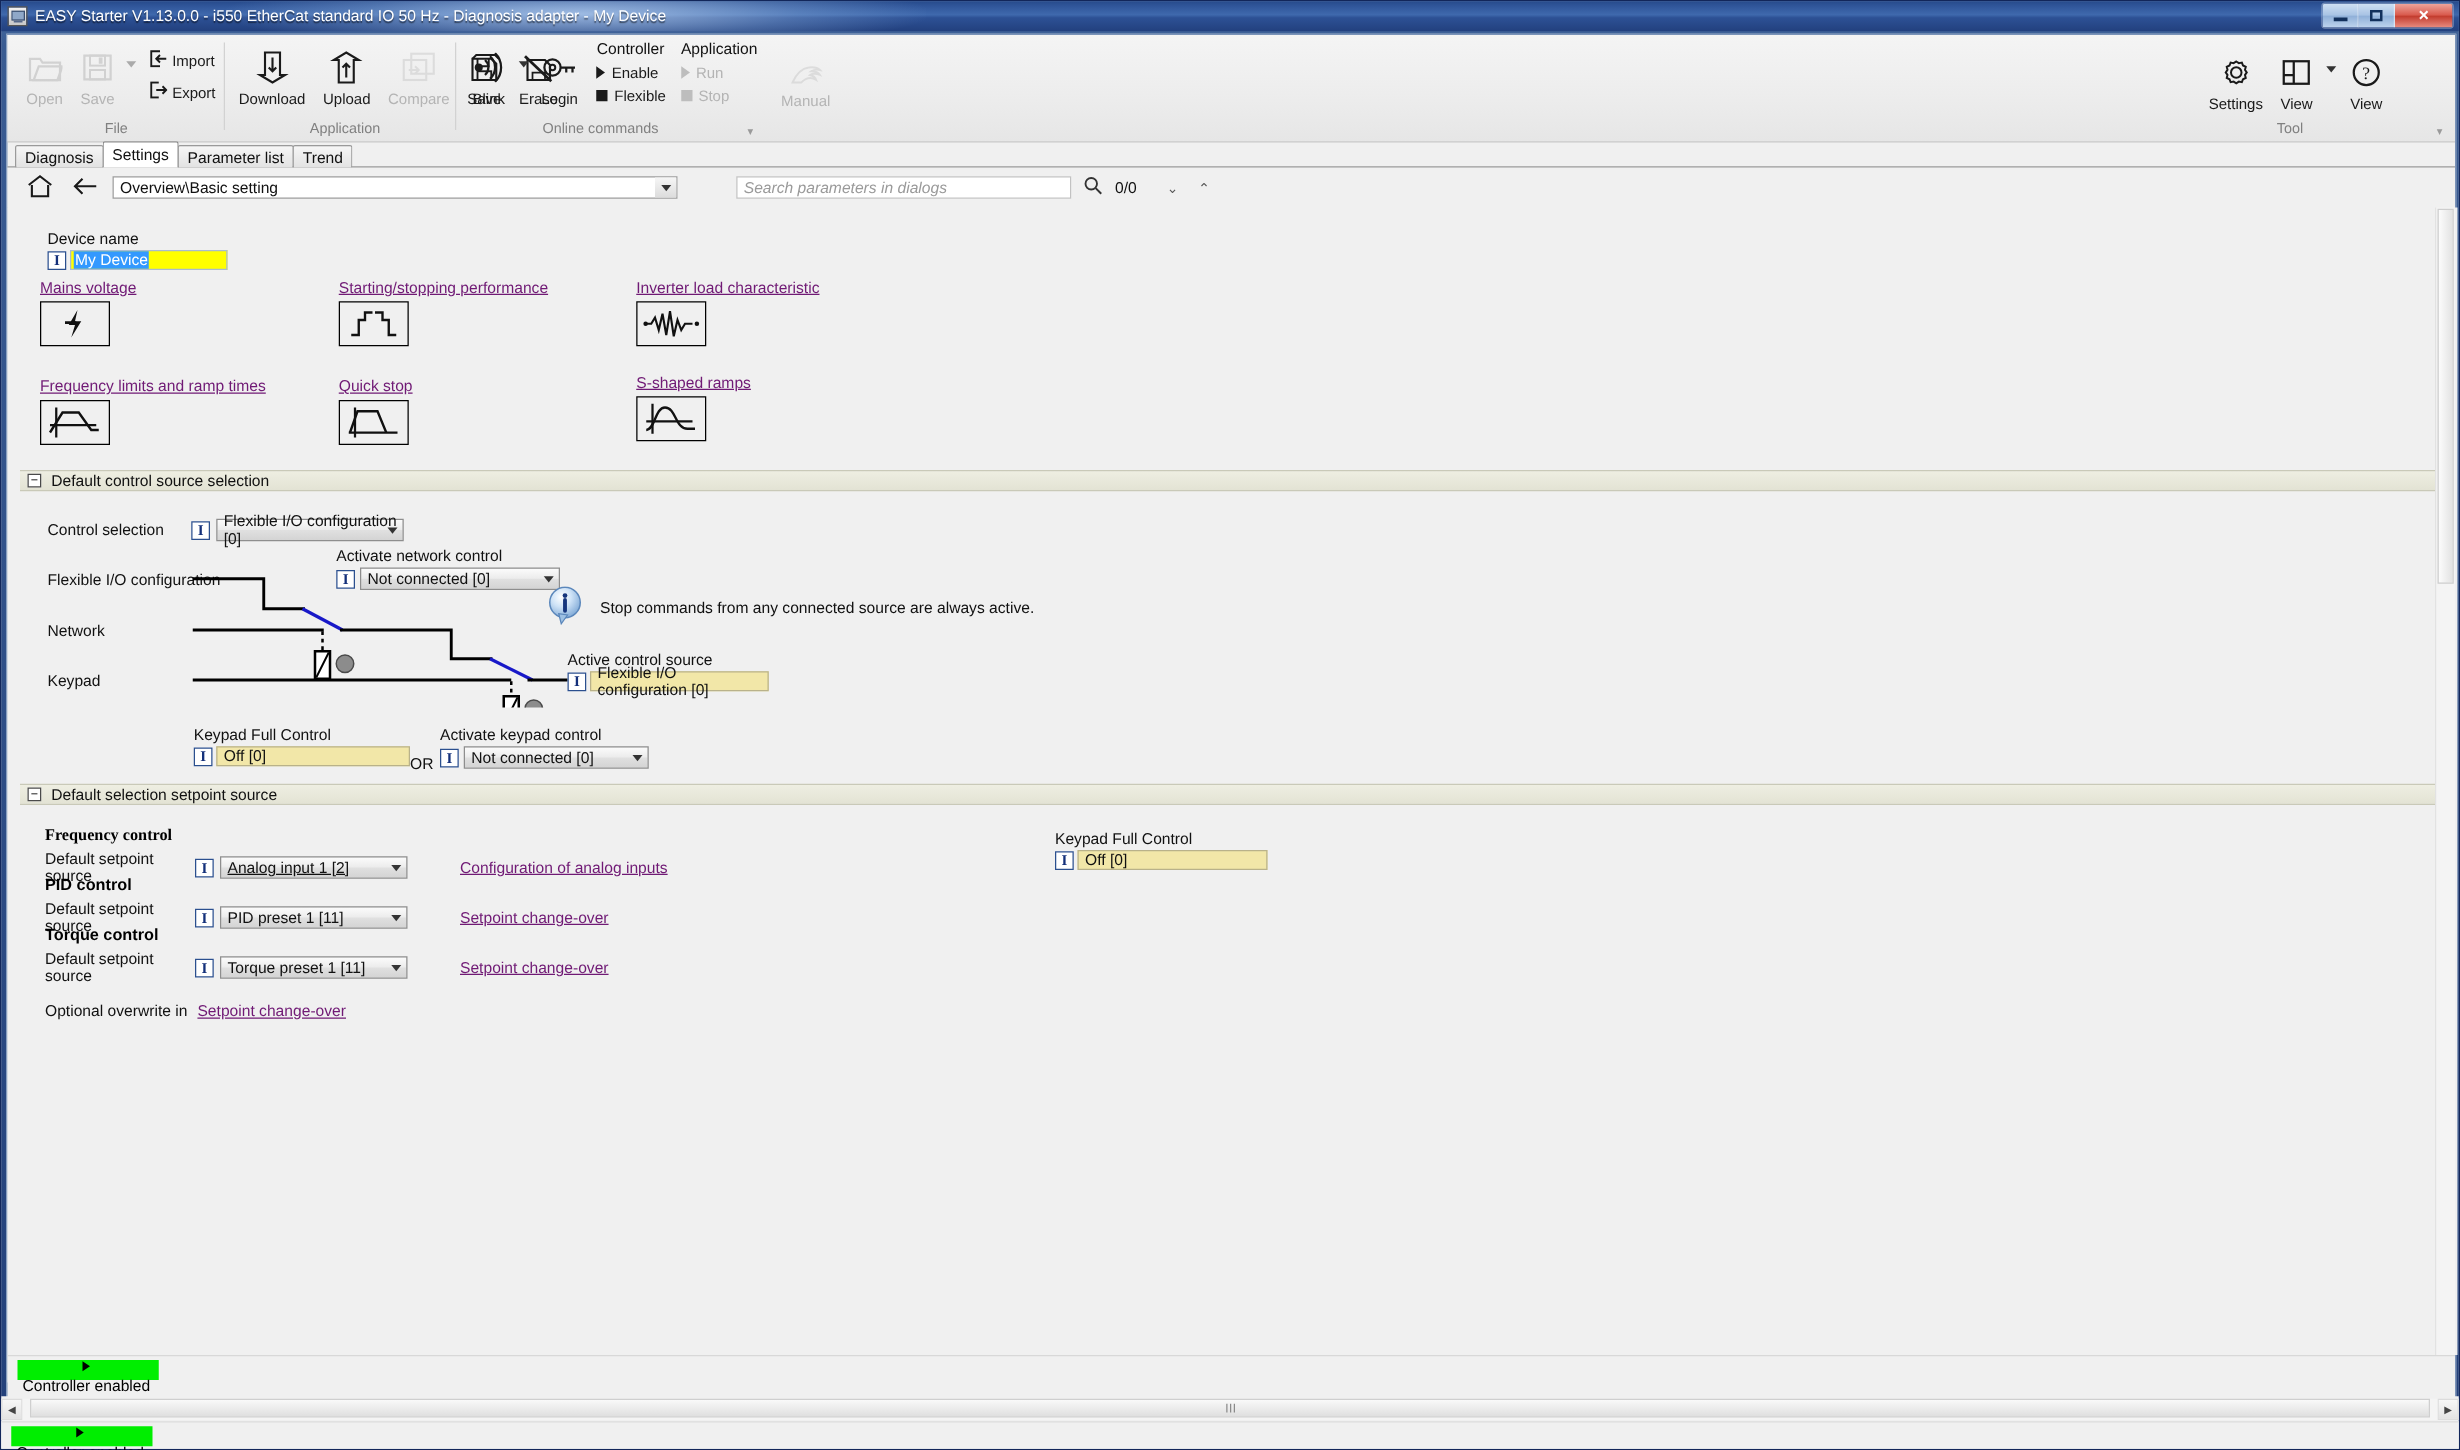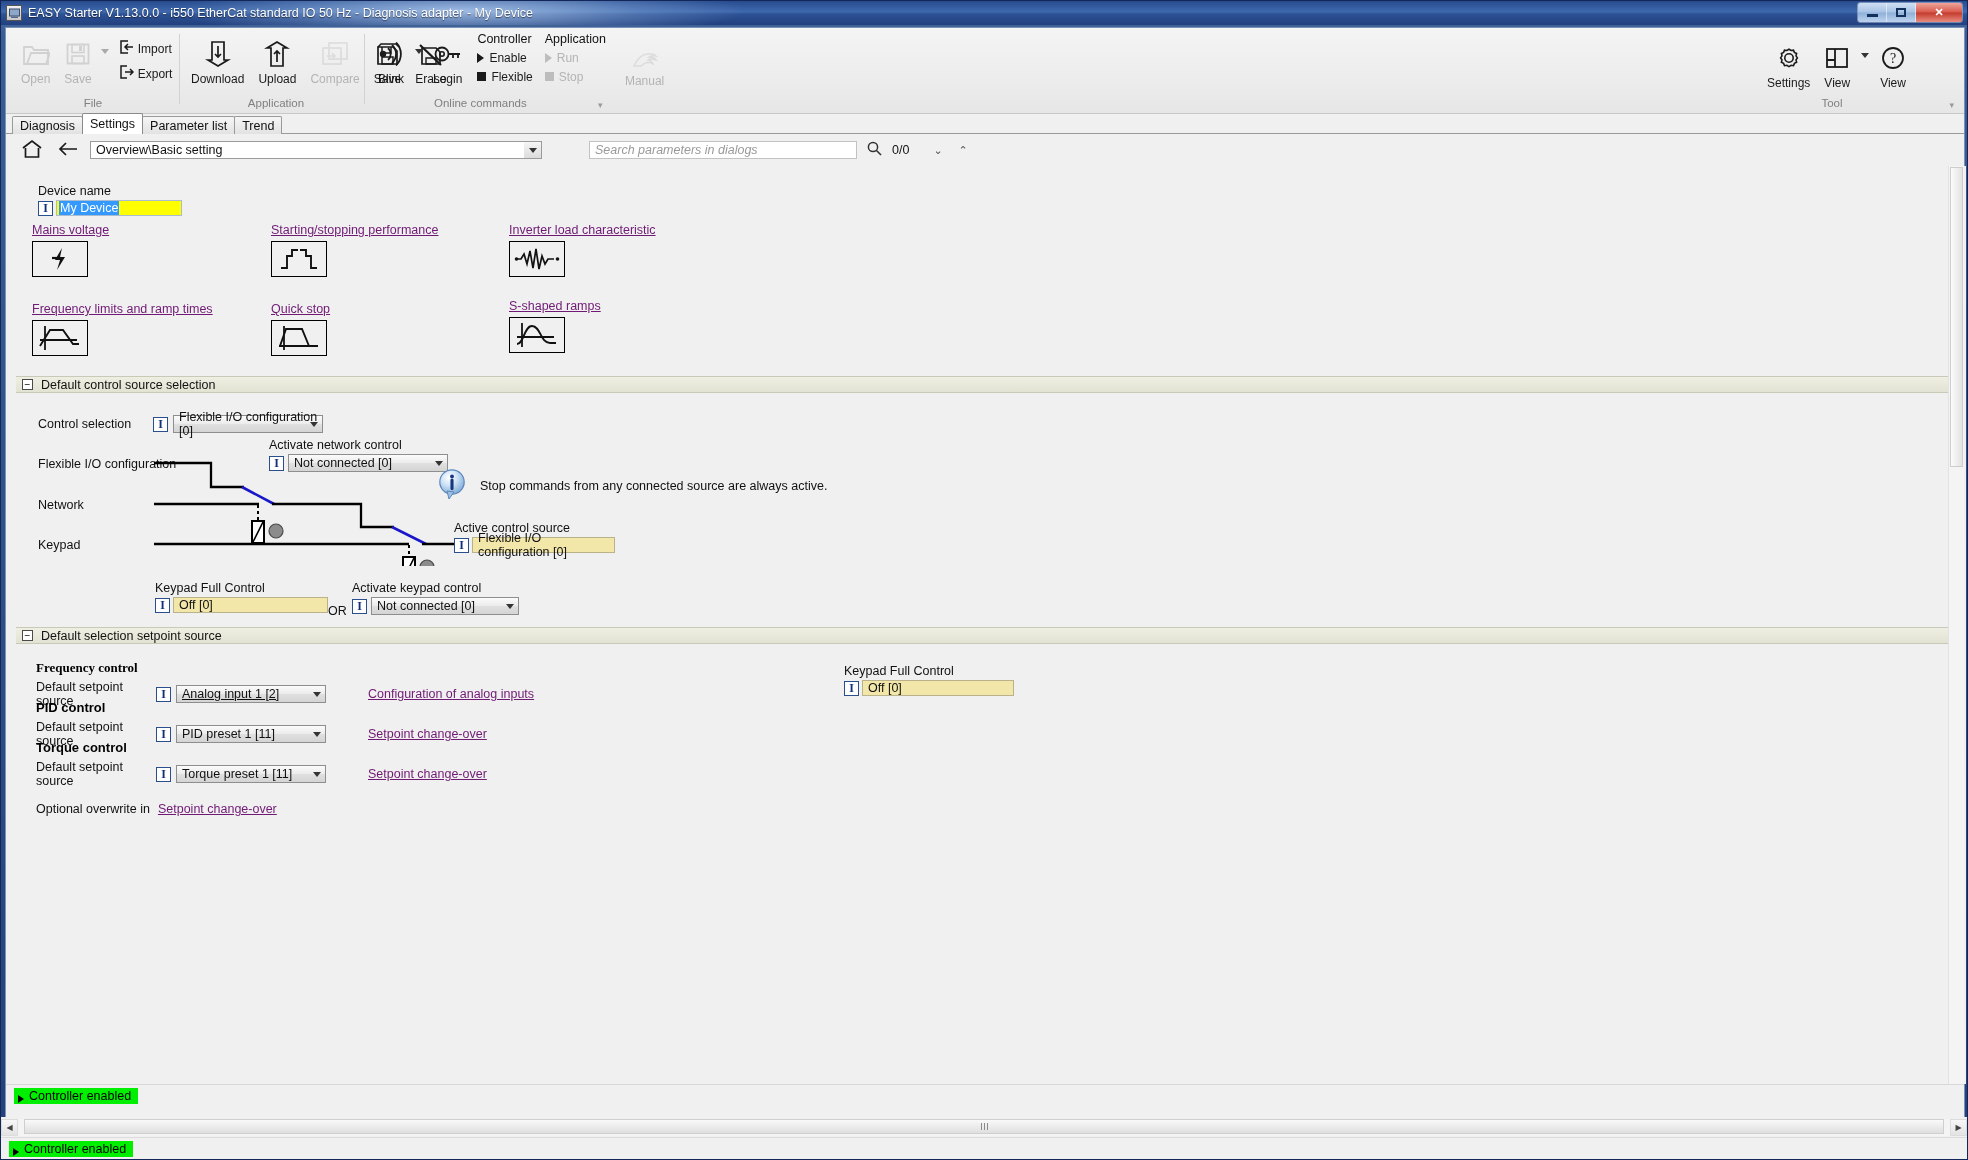--- a/index.html
+++ b/index.html
@@ -206,22 +206,22 @@
 
   .field-row { position: absolute; display: flex; align-items: center; gap: 5px; }
 
   
   .status-bar {
     position: absolute; left: 0; width: 100%; height: 22px;
     background: #f0f0f0; display: flex; align-items: center; padding-left: 8px;
     border-top: 1px solid #d8d8d8;
   }
   .status-chip {
-    background: #00ee00; display: inline-flex; align-items: flex-end; gap: 5px;
-    padding: 1px 7px 1px 4px; font-size: 12.5px; color: #000; height: 16px;
+    background: #00ee00; display: inline-flex; align-items: center; gap: 5px;
+    padding: 1px 7px 1px 4px; font-size: 12.5px; color: #000; height: 16px; flex-direction: column;
   }
   .status-chip .tri { border-left-color: #000; border-top-width:4px; border-bottom-width:4px; border-left-width:6px;}
 
   
   #hscroll {
     position: absolute; left: 0; width: 100%; height: 17px;
     background: #f0f0f0; display: flex; align-items: center;
   }
   #hscroll .sb-left, #hscroll .sb-right {
     width: 17px; height: 17px; background: linear-gradient(to bottom,#f7f7f7,#e3e3e3);

